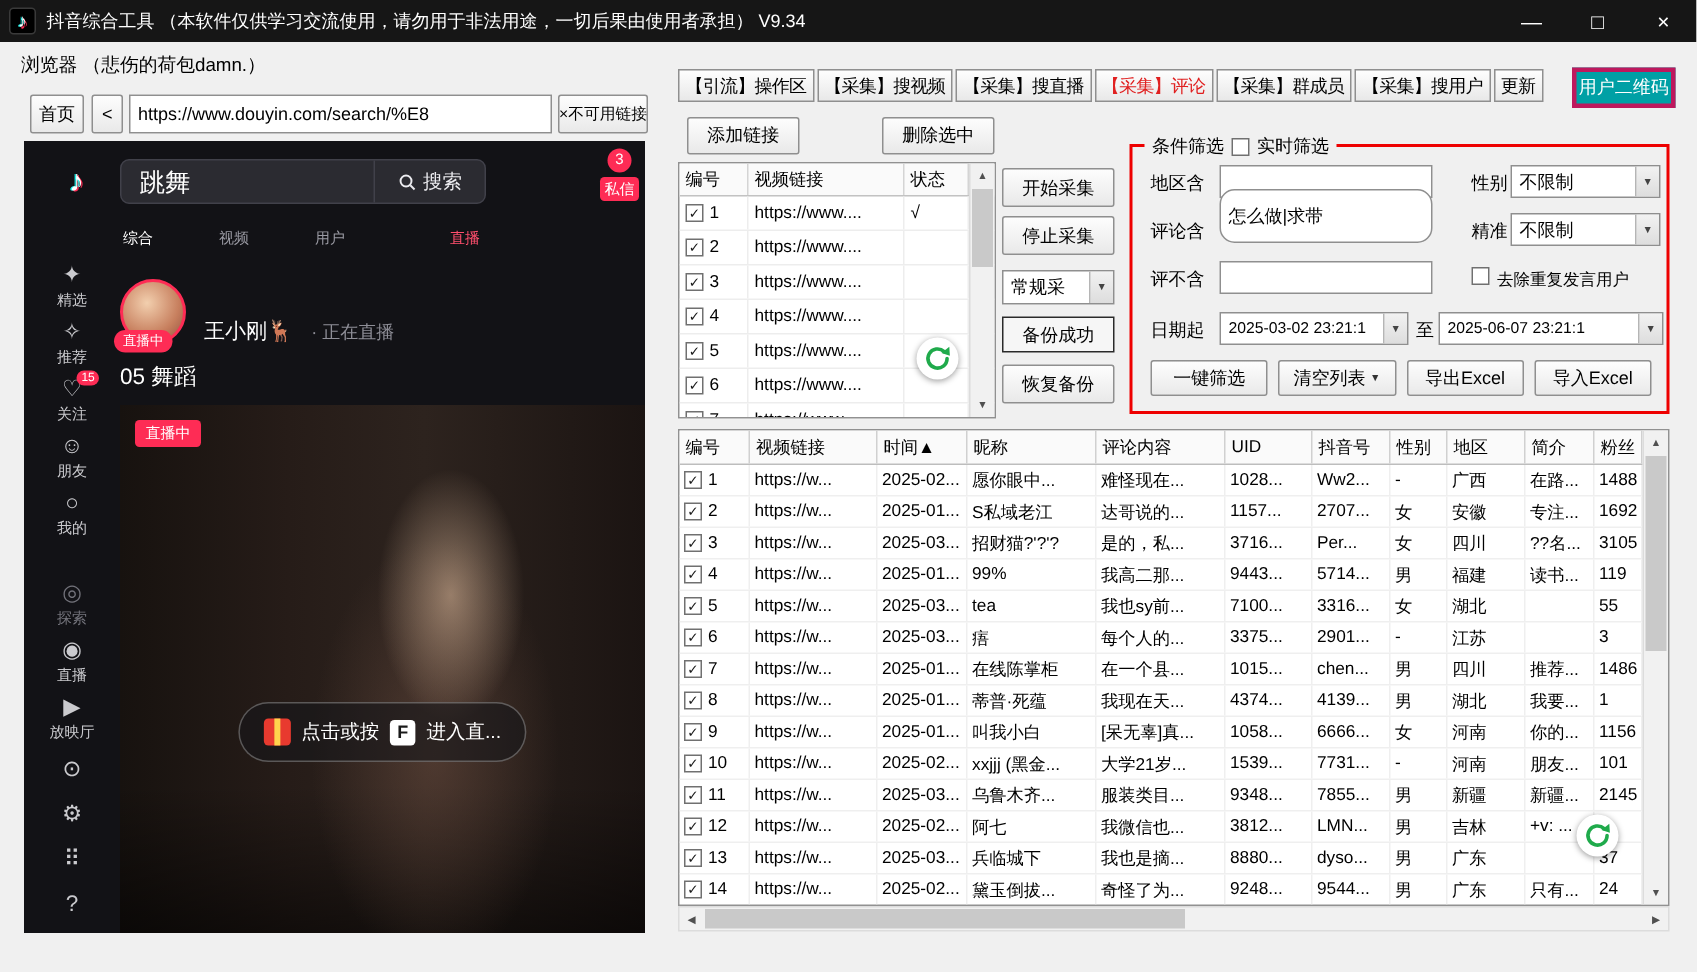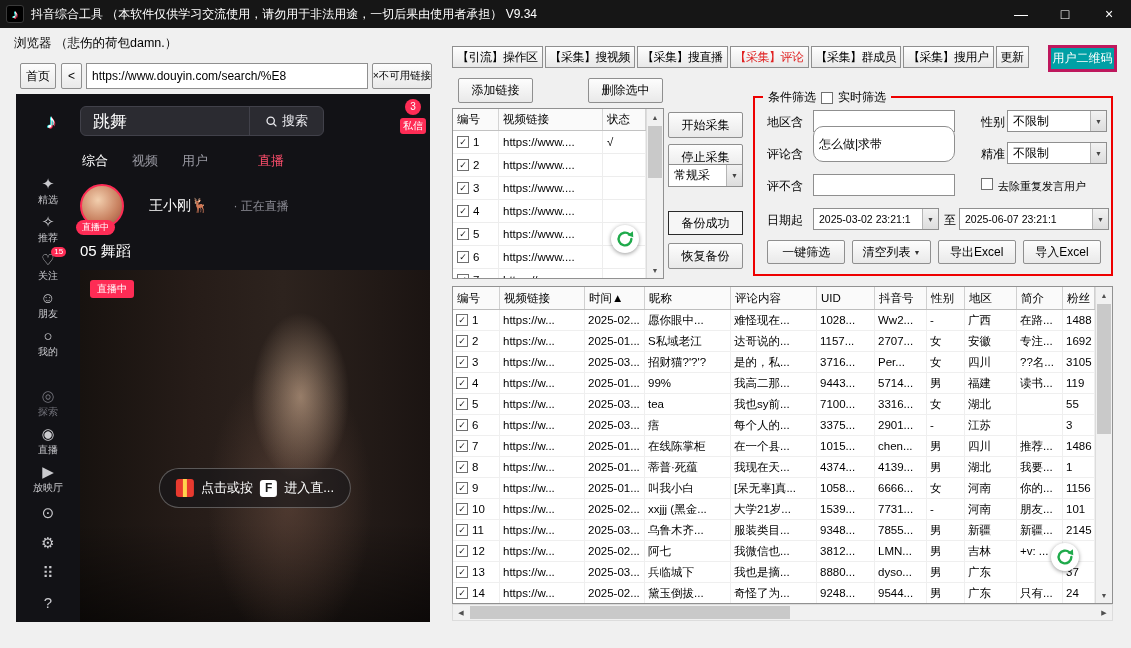--- a/index.html
+++ b/index.html
@@ -22,24 +22,24 @@
 .cb{width:12px;height:12px;border:1px solid #707070;background:#fff;display:inline-flex;align-items:center;justify-content:center;font-size:9px;line-height:1;margin-right:4px;flex:0 0 12px;color:#1a1a1a}
 
 .douyin{position:absolute;left:16px;top:94px;width:414px;height:528px;background:#121216;overflow:hidden}
 .dy-logo{position:absolute;left:30px;top:16px;font-size:20px;color:#fff;text-shadow:-1px 0 0 #25f4ee,1px 1px 0 #fe2c55}
 .dy-search{position:absolute;left:64px;top:12px;width:244px;height:30px;background:#2b2b31;border:1px solid #41414a;border-radius:6px;display:flex;align-items:center;color:#fff}
 .dy-sq{flex:1;padding-left:12px;font-size:17px}
 .dy-sbtn{width:74px;height:100%;border-left:1px solid #41414a;display:flex;align-items:center;justify-content:center;gap:4px;font-size:13px;color:#ececf0}
 .dy-msg{position:absolute;right:2px;top:5px;width:30px;text-align:center}
 .dy-msg-badge{display:block;width:16px;height:16px;margin:0 auto;background:#fe2c55;border-radius:50%;color:#fff;font-size:10px;line-height:16px}
 .dy-msg-label{display:inline-block;margin-top:3px;background:#fe2c55;color:#fff;font-size:10px;padding:1px 3px;border-radius:3px}
-.dy-tabs{position:absolute;left:66px;top:58px;display:flex;gap:24px;font-size:13px;color:#9a9aa3}
+.dy-tabs{position:absolute;left:66px;top:58px;display:flex;gap:44px;font-size:10px;color:#9a9aa3}
 .dytab.active{color:#fff}
 .dytab.hl{color:#ff4f6d;margin-left:26px}
-.dy-live{position:absolute;left:64px;top:88px;height:48px;display:flex;align-items:center;gap:25px}
+.dy-live{position:absolute;left:64px;top:88px;height:48px;display:flex;align-items:flex-end;gap:12px}
 .dy-avatar{width:44px;height:44px;border-radius:50%;border:2px solid #fe2c55;background:radial-gradient(circle at 40% 35%,#f2cfae,#c77f5e 60%,#8f4f3d);flex:0 0 44px}
 .dy-name{color:#fff;font-size:14px}
 .dy-status{color:#8e8e97;font-size:12px}
 .dy-livetag{position:absolute;left:60px;top:126px;background:#fe2c55;color:#fff;font-size:9px;padding:1px 6px;border-radius:8px}
 .dy-vtitle{position:absolute;left:64px;top:148px;color:#fff;font-size:15px}
 .dy-video{position:absolute;left:64px;top:176px;width:350px;height:352px;background:
  radial-gradient(70px 120px at 63% 36%, rgba(233,196,164,.55), rgba(233,196,164,0) 70%),
  radial-gradient(110px 190px at 60% 66%, rgba(120,85,70,.45), rgba(120,85,70,0) 75%),
  linear-gradient(180deg, rgba(0,0,0,0) 72%, rgba(0,0,0,.55)),
  linear-gradient(90deg,#17120f 0%,#261c18 32%,#2d231e 58%,#1b1412 100%)}
@@ -281,21 +281,21 @@
     </div>
   <div class="vscroll">
     <div class="sarrow up">▲</div>
     <div class="sthumb" style="top:17px;height:52px"></div>
     <div class="sarrow down">▼</div>
   </div>
 </div>
 
 <div class="btn abs" style="left:668px;top:112px;width:75px;height:26px">开始采集</div>
 <div class="btn abs" style="left:668px;top:144px;width:75px;height:26px">停止采集</div>
-<div class="sel abs" style="left:668px;top:164px;width:75px;height:23px">
+<div class="sel abs" style="left:668px;top:180px;width:75px;height:23px">
   <span>常规采</span>
   <span class="selarrow">▼</span>
 </div>
 <div class="backupbox">备份成功</div>
 <div class="btn abs" style="left:668px;top:243px;width:75px;height:26px">恢复备份</div>
 
 <div class="greenref" style="left:611px;top:225px">
   <svg width="18" height="18" viewBox="0 0 24 24">
       <path d="M20.5 12a8.5 8.5 0 1 1-2.6-6.1" fill="none" stroke="#1faa4b" stroke-width="3.2" stroke-linecap="round"></path>
       <polygon points="22.5,1.5 23,9.5 15.5,7" fill="#1faa4b"></polygon>

